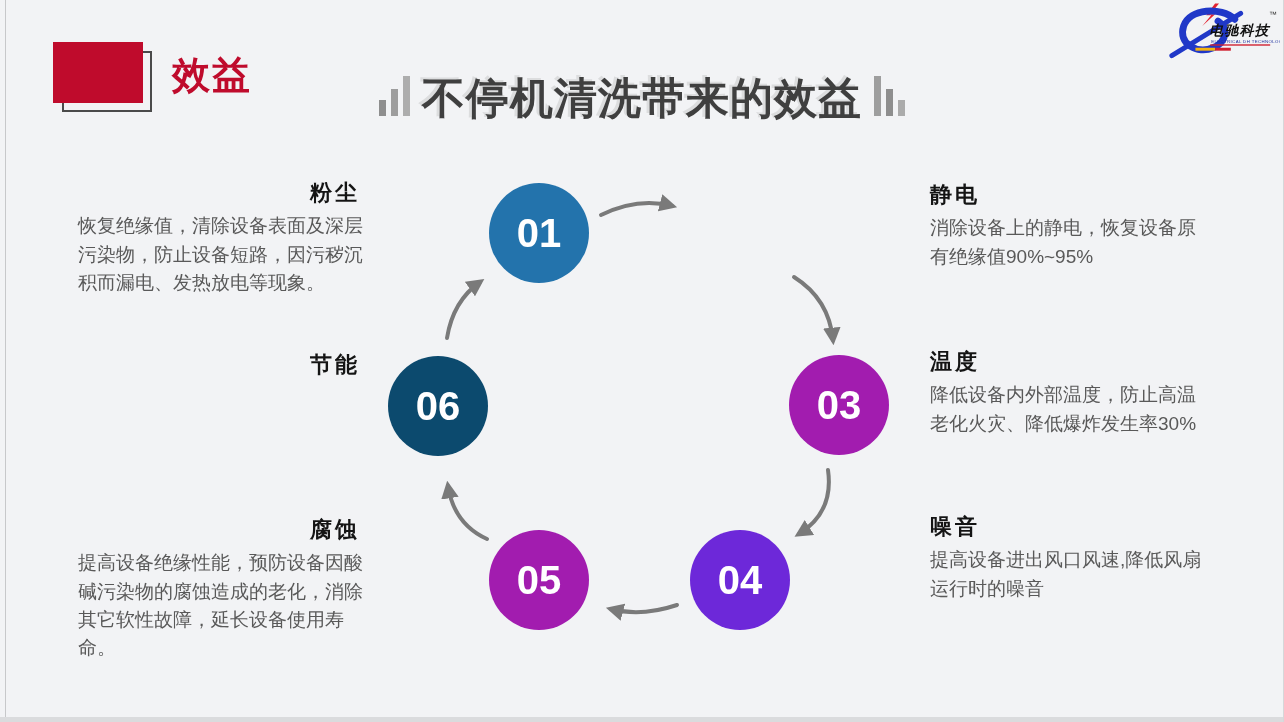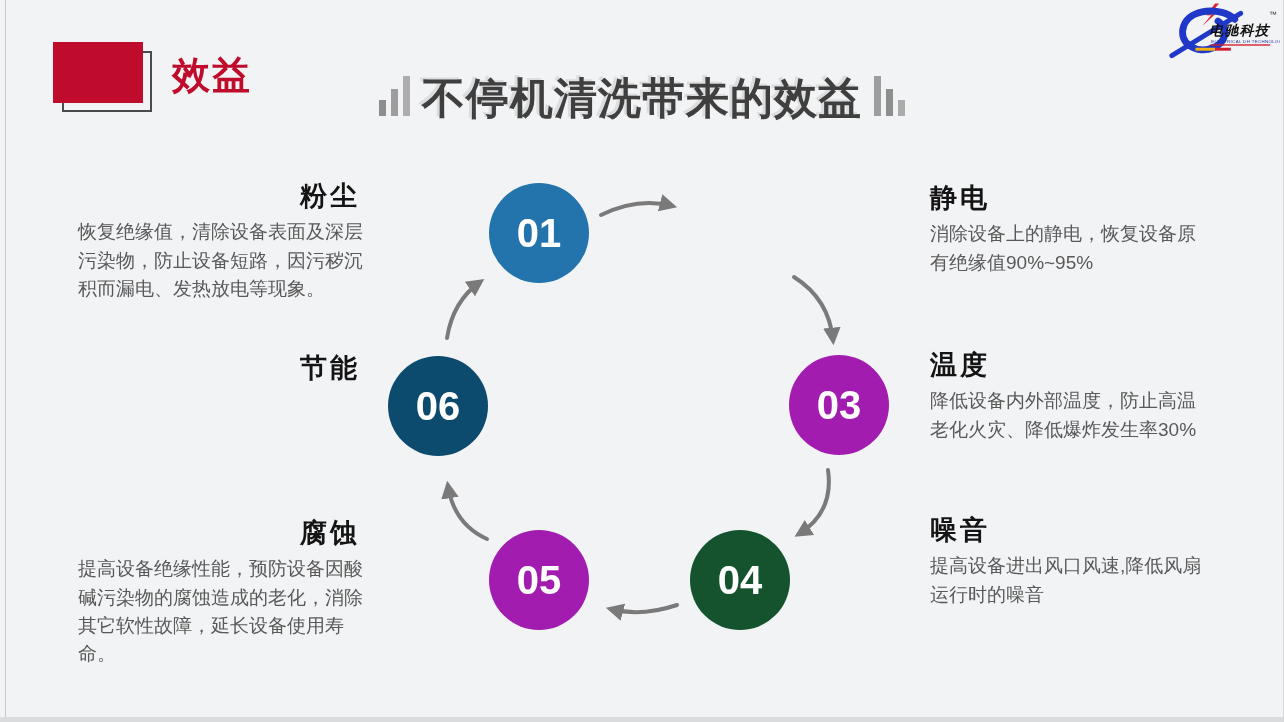--- a/index.html
+++ b/index.html
@@ -28,21 +28,21 @@
   .page-title {
     font-size:43px; font-weight:800; color:#3f3f3f; line-height:1;
     letter-spacing:1px; text-shadow:-3px -2px 0 rgba(120,120,120,0.18);
   }
 
   
   .logo { position:absolute; left:1162px; top:2px; }
 
   
   .block { position:absolute; }
-  .block h3 { font-size:27px; font-weight:700; color:#141414; letter-spacing:3px; line-height:1.2; }
+  .block h3 { font-size:22px; font-weight:700; color:#141414; letter-spacing:3px; line-height:1.2; }
   .block p  { font-size:19px; color:#595959; line-height:1.48; margin-top:6px; }
   .blk-left  { left:78px;  width:296px; }
   .blk-left h3 { text-align:right; padding-right:14px; }
   .blk-right { left:930px; width:286px; }
   .b-dust   { top:180px; }
   .b-energy { top:352px; }
   .b-corr   { top:517px; }
   .b-static { top:182px; }
   .b-temp   { top:349px; }
   .b-noise  { top:514px; }
@@ -133,20 +133,20 @@
     <path class="flow" d="M 601 215 Q 638 197 672 206" marker-end="url(#ah)" style="stroke: rgb(122, 122, 122);"></path>
     <path class="flow" d="M 794 277 Q 829 299 833 340" marker-end="url(#ah)" style="stroke: rgb(122, 122, 122);"></path>
     <path class="flow" d="M 828 470 Q 834 512 799 534" marker-end="url(#ah)" style="stroke: rgb(122, 122, 122);"></path>
     <path class="flow" d="M 677 605 Q 641 617 611 609" marker-end="url(#ah)" style="stroke: rgb(122, 122, 122);"></path>
     <path class="flow" d="M 487 539 Q 454 524 448 486" marker-end="url(#ah)" style="stroke: rgb(122, 122, 122);"></path>
     <path class="flow" d="M 447 338 Q 453 301 480 282" marker-end="url(#ah)" style="stroke: rgb(122, 122, 122);"></path>
   </svg>
 
   <div class="circle c1" style="background-color: rgb(35, 115, 172);">01</div>
   <div class="circle c3" style="background-color: #a21caf;">03</div>
-  <div class="circle c4" style="background-color: #14532d;">04</div>
+  <div class="circle c4" style="background-color: #6d28d9;">04</div>
   <div class="circle c5" style="background-color: #a21caf;">05</div>
   <div class="circle c6" style="background-color: #0c4a6e;">06</div>
 
   <div class="edge-left"></div>
   <div class="edge-bottom"></div>
   <div class="edge-right"></div>
 </div>
 
 </body></html>

